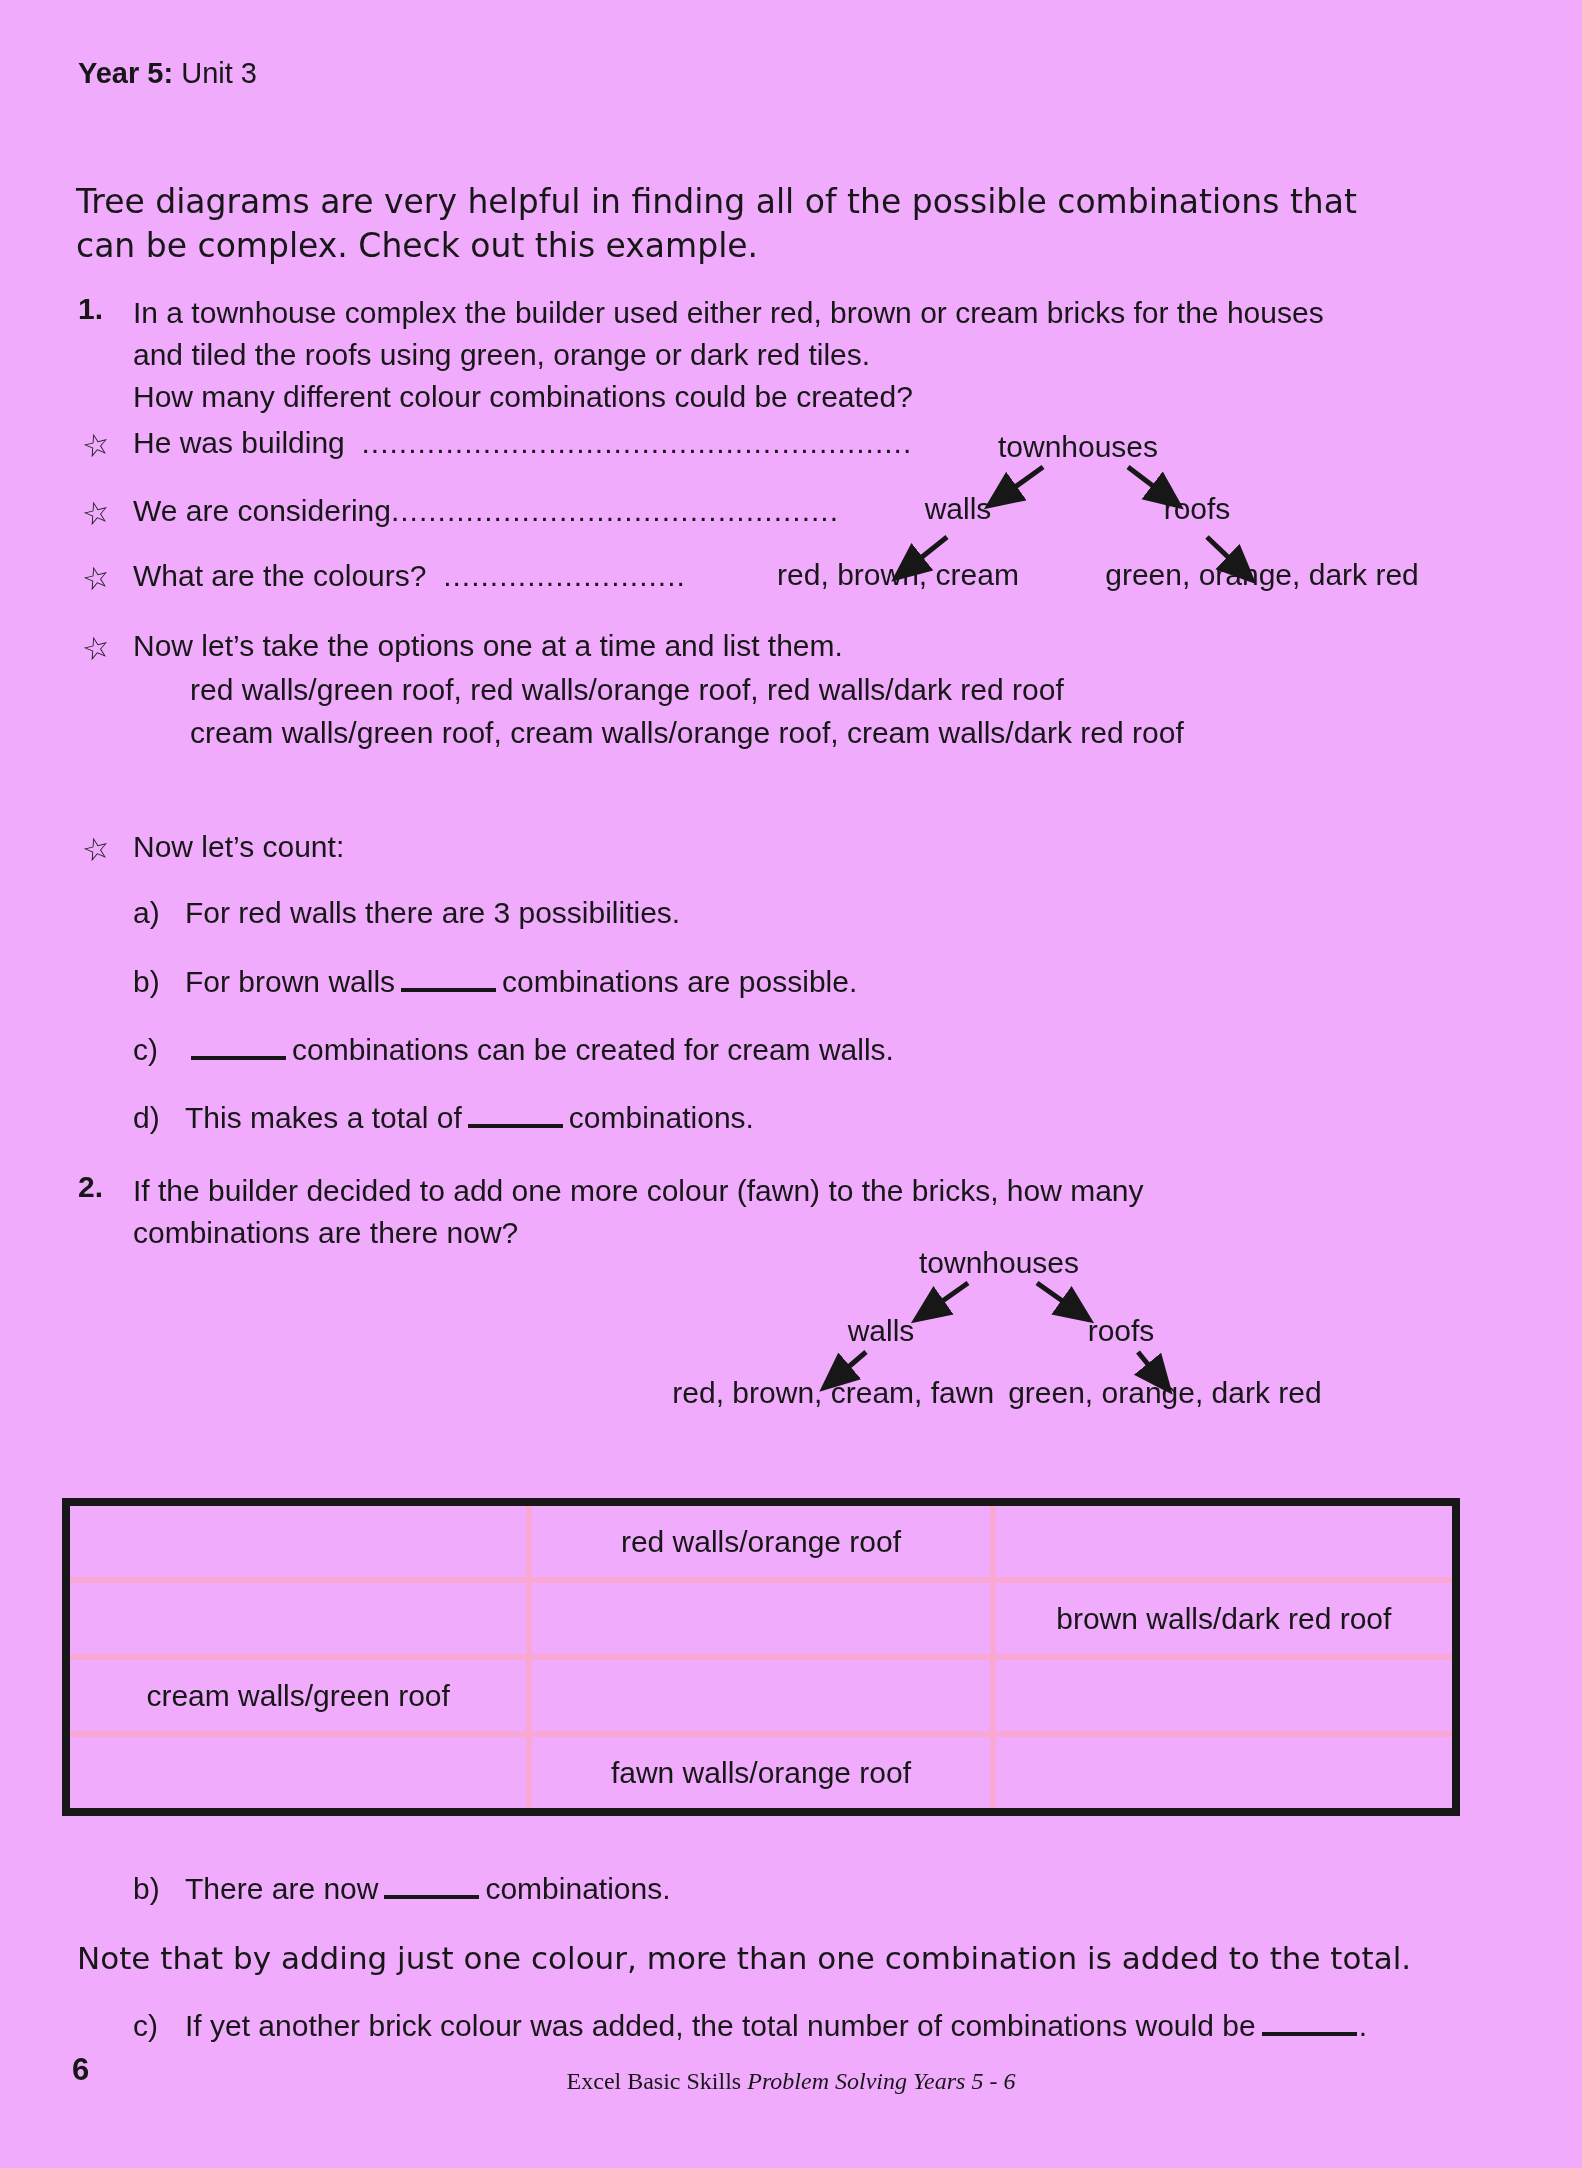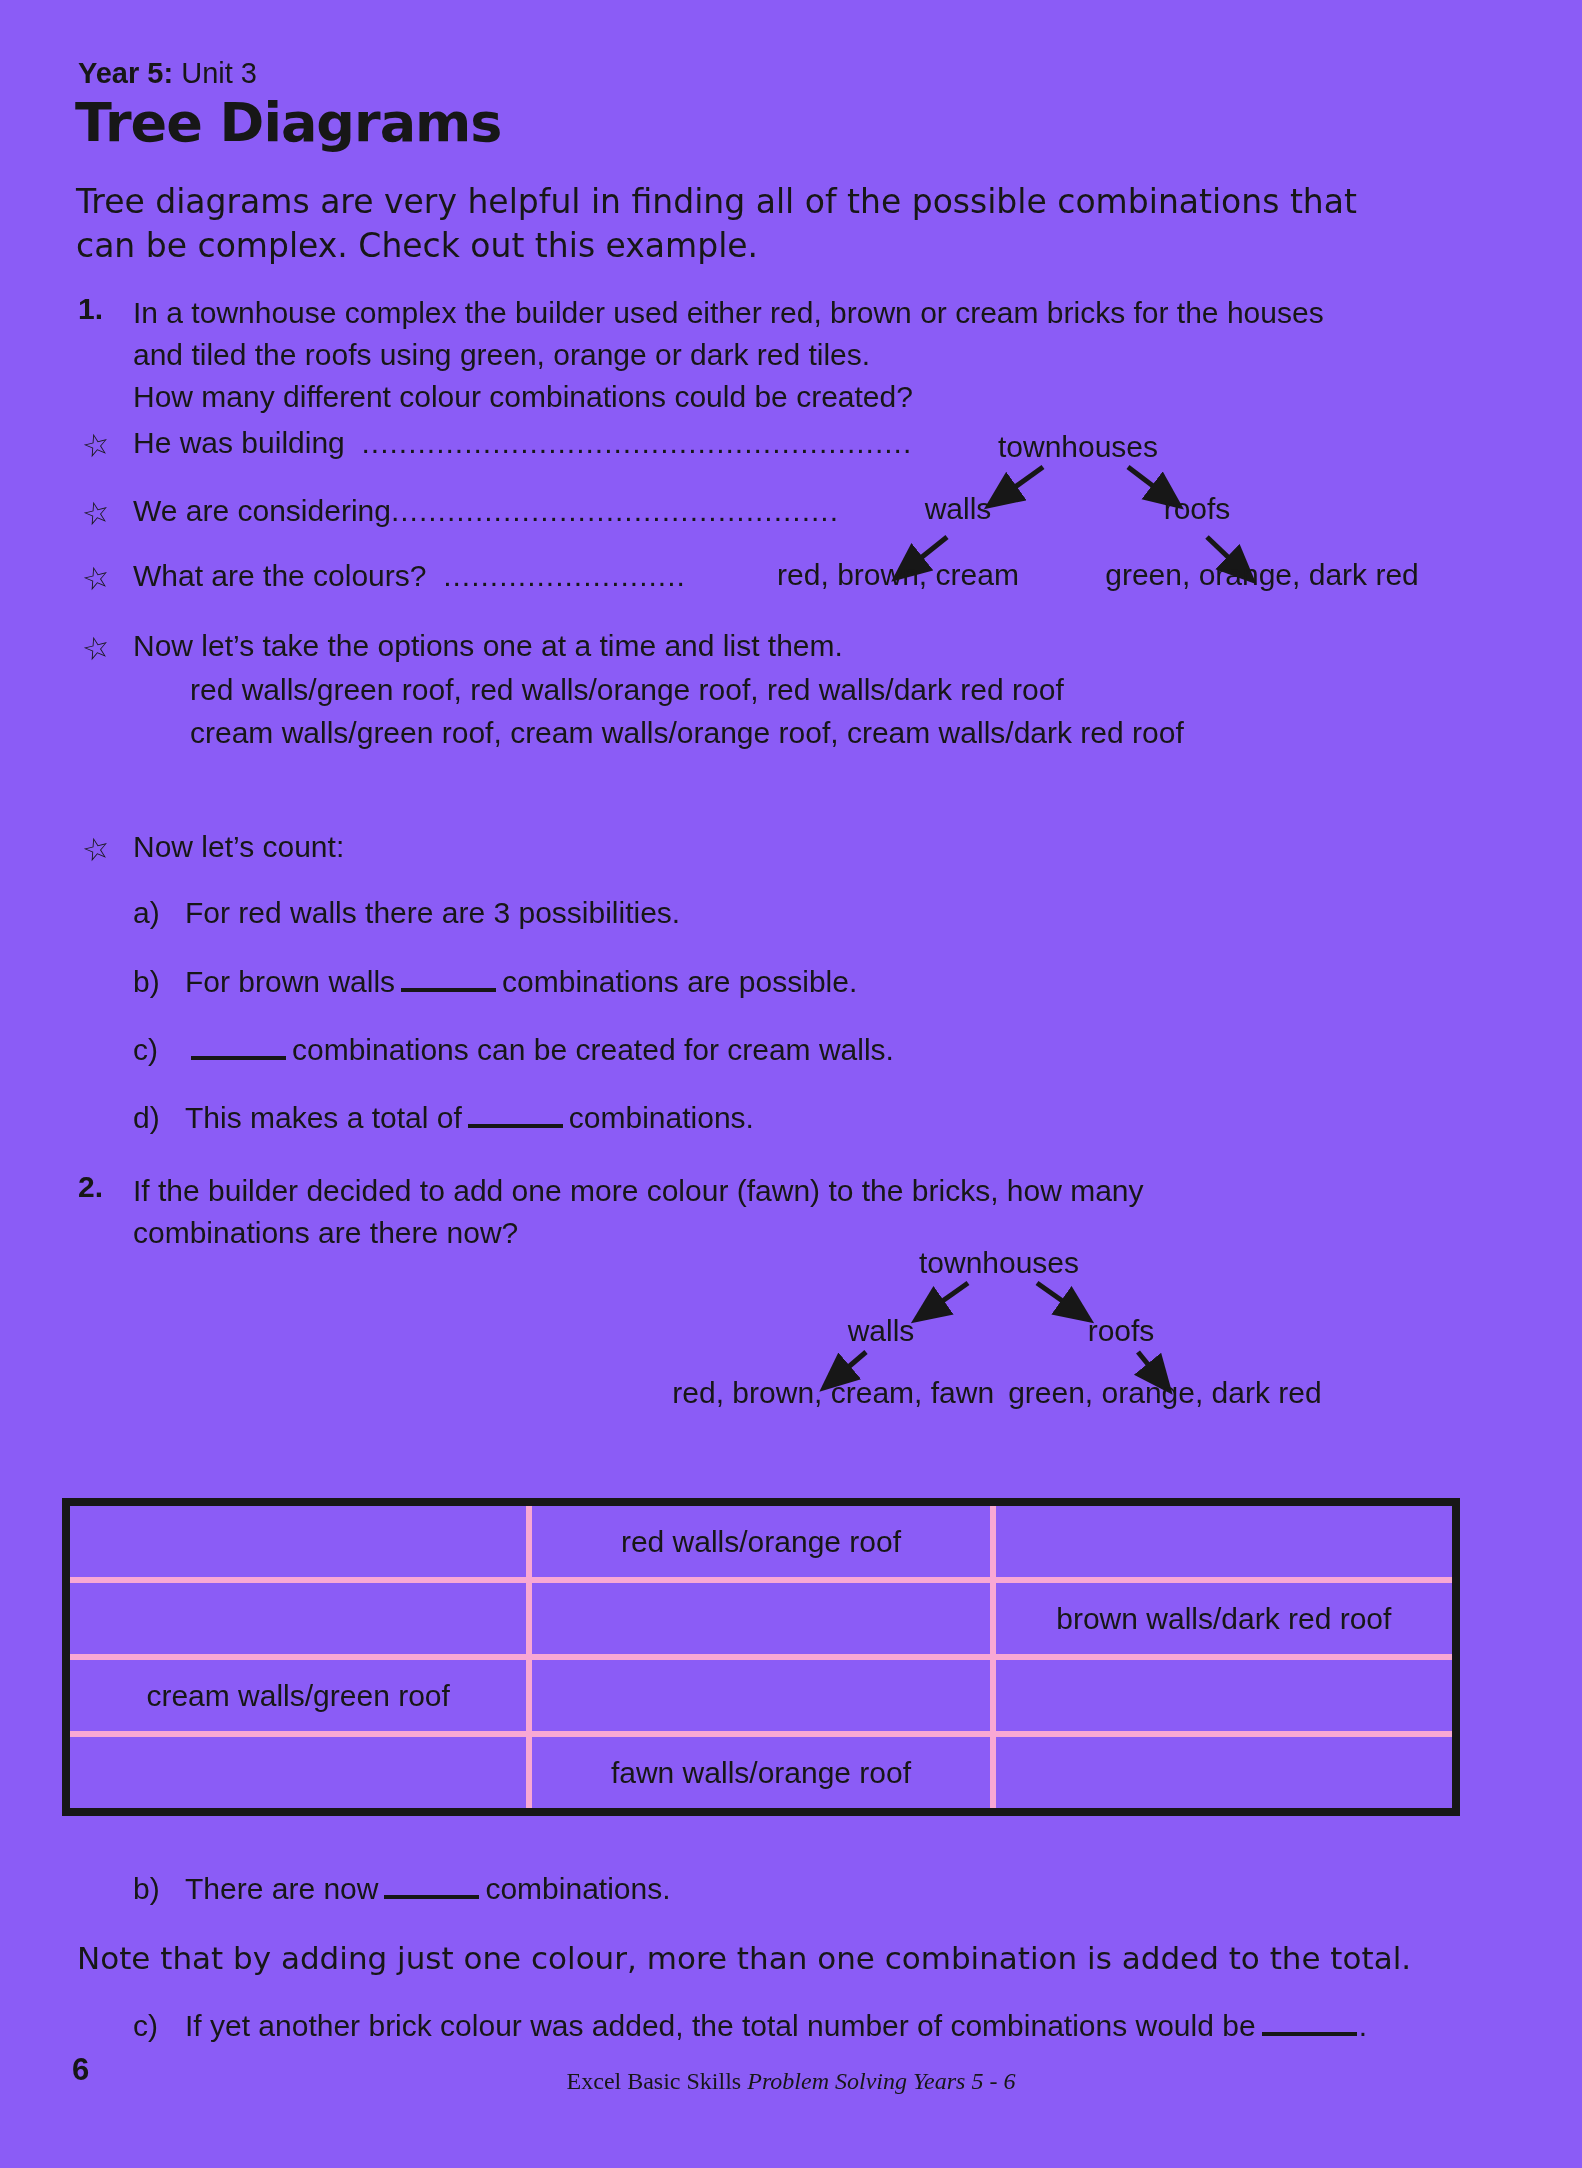--- a/index.html
+++ b/index.html
@@ -1,20 +1,20 @@
 <!DOCTYPE html>
 <html><head>
 <meta charset="utf-8">
 <style>
   html,body{margin:0;padding:0;background:#ffffff;}
   .page{
     position:relative;
     width:1582px;
     height:2168px;
-    background:#8b5cf6;
+    background:#f0abfc;
     color:#171717;
     font-family:"Liberation Sans", sans-serif;
     overflow:hidden;
   }
   .abs{position:absolute;}
   
   .unit-line{font-size:29px;}
   .unit-line .b{font-weight:bold;}
   .title{
     font-family:"DejaVu Sans", sans-serif;
@@ -101,21 +101,20 @@
     <line x1="968" y1="1283" x2="917" y2="1319" marker-end="url(#ah)"></line>
     <line x1="1037" y1="1283" x2="1088" y2="1319" marker-end="url(#ah)"></line>
     <line x1="866" y1="1352" x2="825" y2="1387" marker-end="url(#ah)"></line>
     <line x1="1138" y1="1352" x2="1168" y2="1389" marker-end="url(#ah)"></line>
   </svg>
 
   <div class="abs unit-line" style="top:57px;left:78px;">
     <span class="b">Year 5:</span>
     <span>Unit 3</span>
   </div>
-  <div class="abs title" style="top:95px;left:75px;">Tree Diagrams</div>
   <div class="abs intro" style="top:180px;left:76px;">
     <div>Tree diagrams are very helpful in finding all of the possible combinations that</div>
     <div>can be complex. Check out this example.</div>
   </div>
 
   <div class="abs" style="top:292px;left:78px;">
     <span class="qnum">1.</span><div class="qtext">
       <div>In a townhouse complex the builder used either red, brown or cream bricks for the houses</div>
       <div>and tiled the roofs using green, orange or dark red tiles.</div>
       <div>How many different colour combinations could be created?</div>

